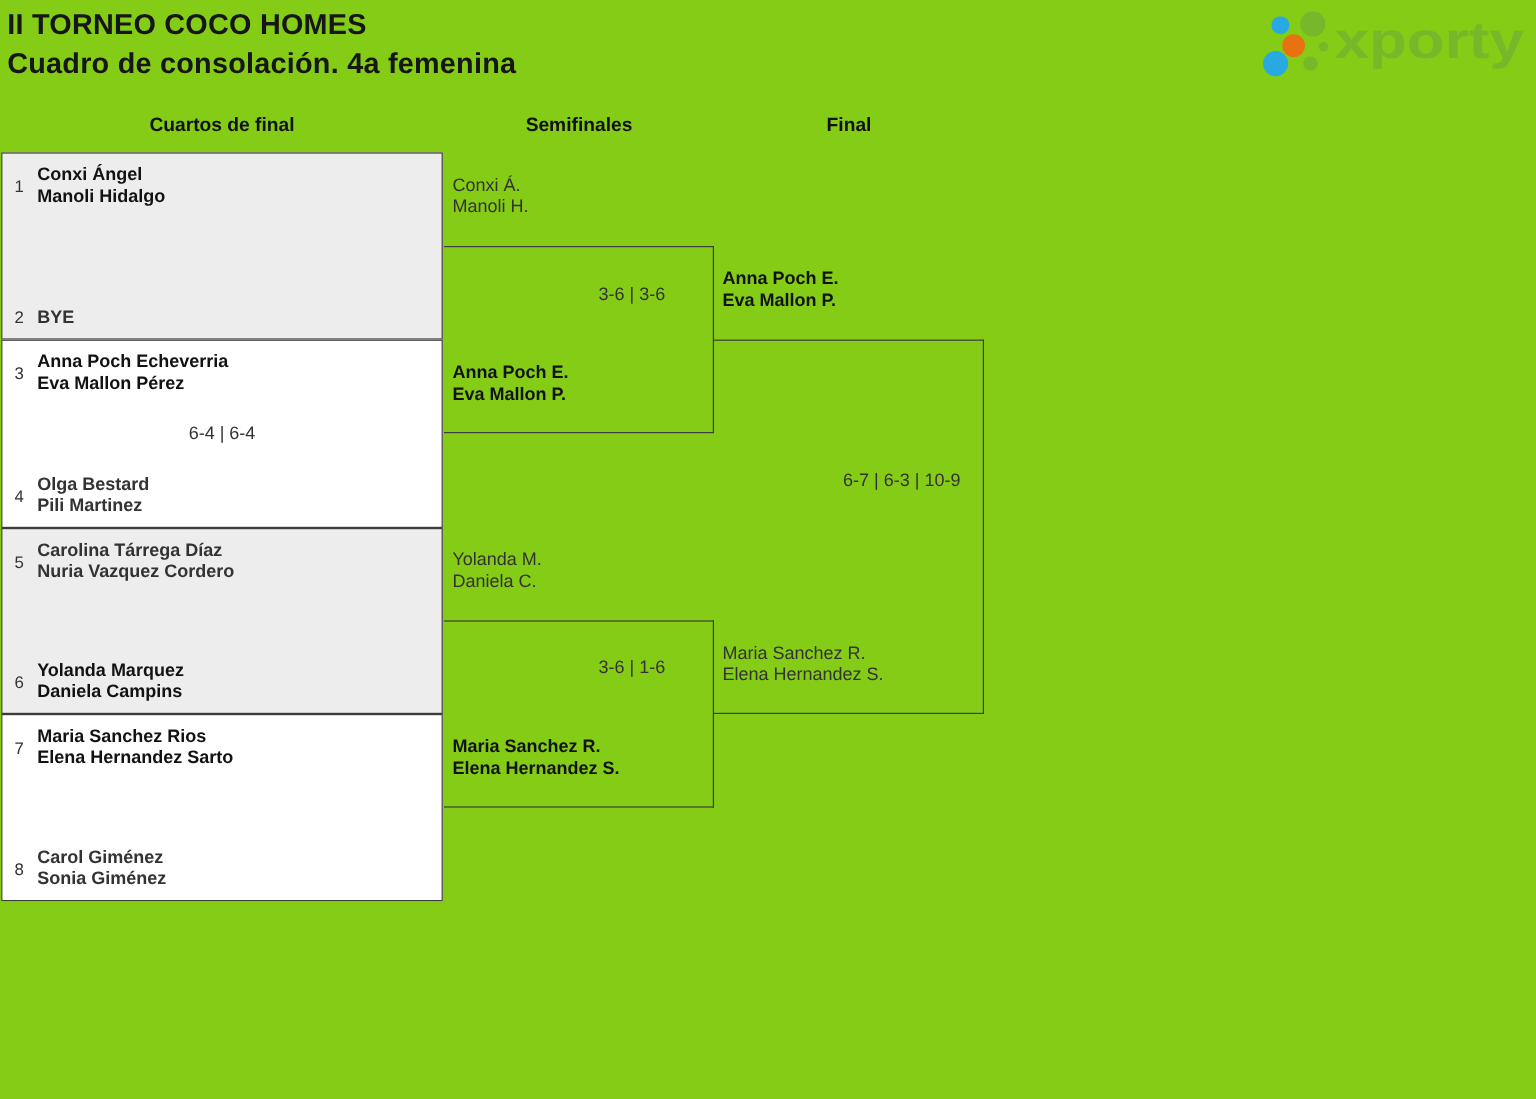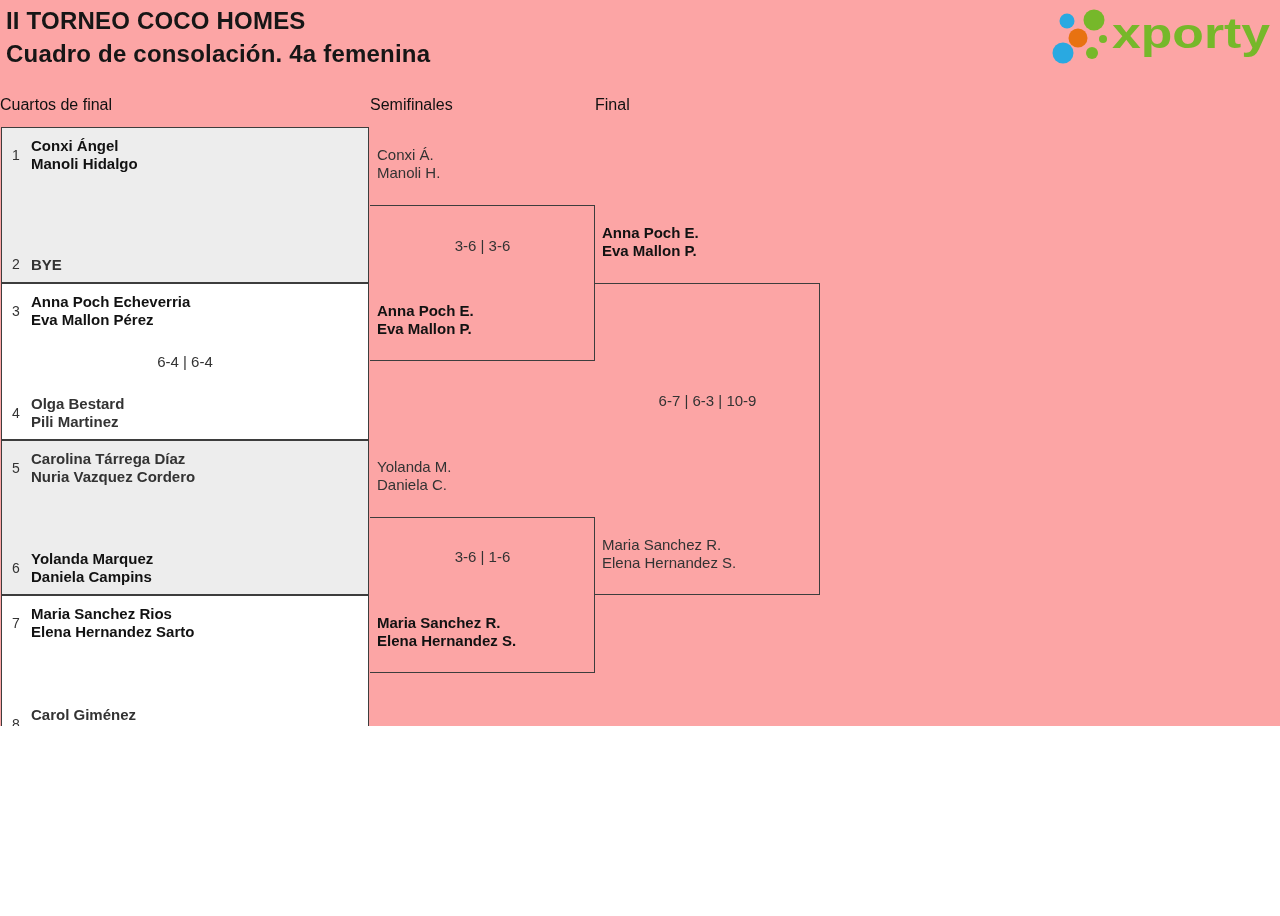--- a/index.html
+++ b/index.html
@@ -1,33 +1,33 @@
 <!DOCTYPE html>
 <html><head>
 <meta charset="utf-8">
 <style>
   html,body{margin:0;padding:0;background:#ffffff;}
-  #canvas{position:relative;width:1280px;height:726px;background:#fca5a5;overflow:hidden;
+  #canvas{position:relative;width:1280px;height:916px;background:#84cc16;overflow:hidden;
           font-family:"Liberation Sans",sans-serif;color:#333333;}
   .title{position:absolute;left:6px;top:4px;font-size:24px;line-height:33px;font-weight:700;color:#161616;letter-spacing:0.2px;}
   .logo{position:absolute;left:1048px;top:2px;width:230px;height:72px;cursor:pointer;}
-  .col-header{position:absolute;top:96px;font-size:16px;font-weight:400;color:#111111;text-align:left;}
+  .col-header{position:absolute;top:96px;font-size:16px;font-weight:700;color:#111111;text-align:center;}
   .box{position:absolute;box-sizing:border-box;border:1px solid #3d3d3d;}
   .qf{left:1px;width:368px;background:#ffffff;display:flex;flex-direction:column;
       justify-content:space-between;padding:9px 10px;}
   .qf.gray{background:#ededed;}
   .round-box{background:transparent;border-left:none;}
   .team-row{display:flex;align-items:center;}
   .seed{width:14px;flex:none;font-size:14px;color:#333333;text-align:left;margin-right:5px;}
   .names{font-size:15px;line-height:17.5px;color:#333333;font-weight:bold;}
   .names.winner{font-weight:700;color:#121212;}
   .score{text-align:center;font-size:15px;color:#333333;min-height:17px;}
   .adv-team{position:absolute;font-size:15px;line-height:18px;color:#333333;}
   .adv-team.winner{font-weight:700;color:#121212;}
-  .adv-score{position:absolute;width:225px;text-align:center;font-size:15px;color:#333333;}
+  .adv-score{position:absolute;width:225px;text-align:center;font-size:15px;color:#333333;padding-left:44px;}
 </style>
 </head>
 <body>
 
 <div id="canvas">
 
   <div class="title">
     <div>II TORNEO COCO HOMES</div>
     <div>Cuadro de consolación. 4a femenina</div>
   </div>

